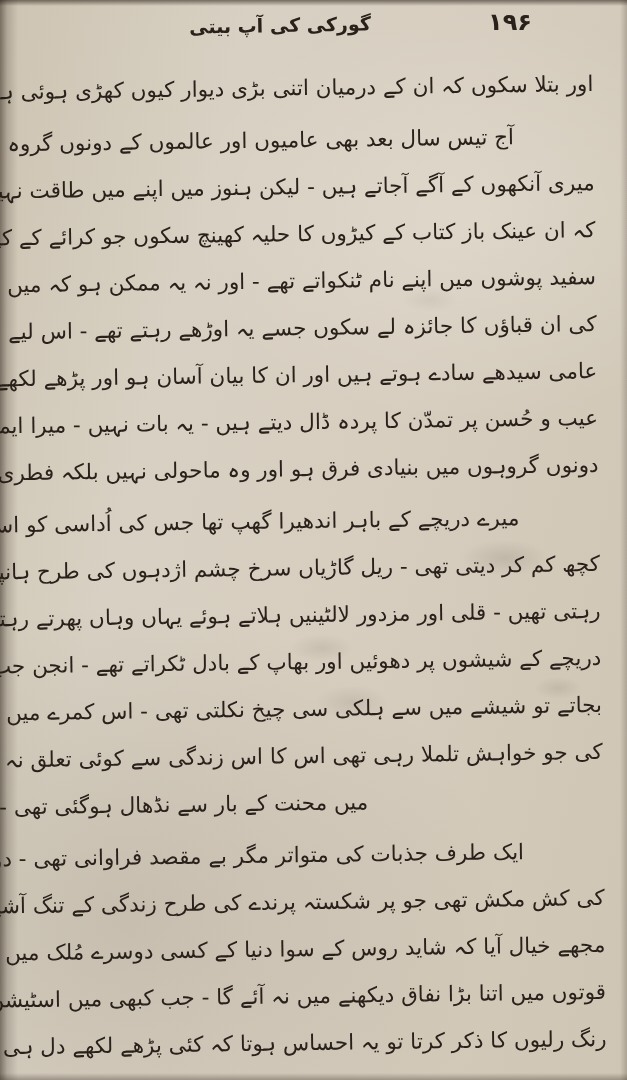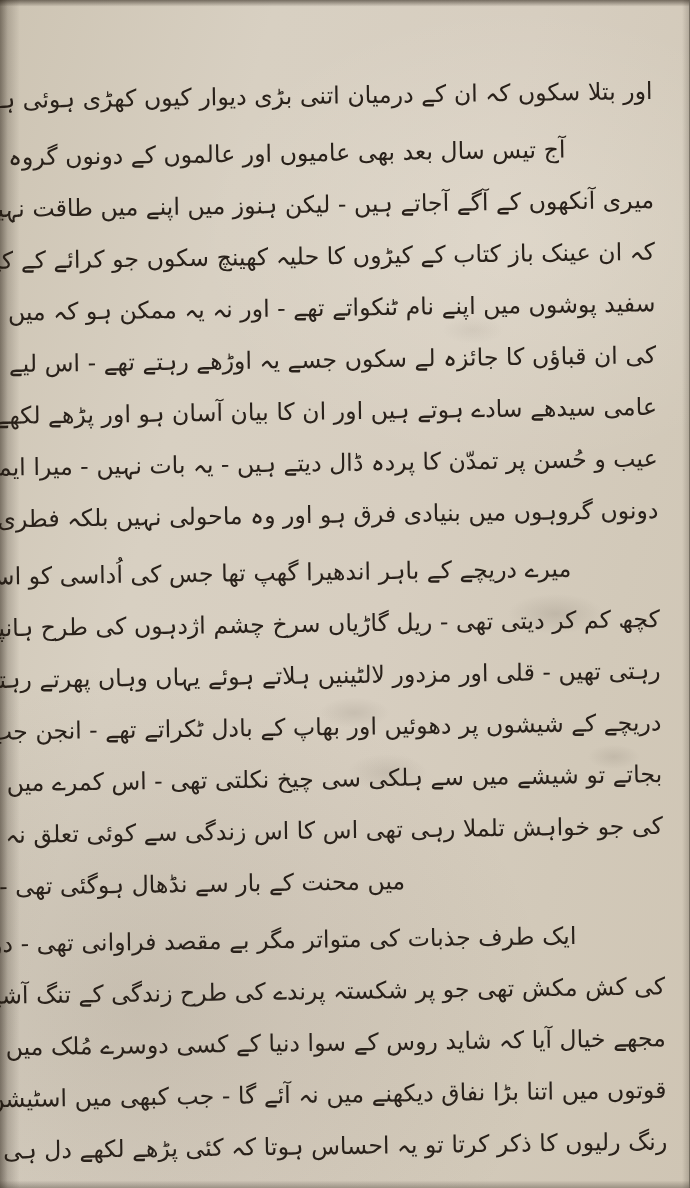--- a/index.html
+++ b/index.html
@@ -64,20 +64,24 @@
   .para.indent .line:first-child { padding-right: 80px; }
   .para.short-last .line:last-child { padding-right: 235px; }
 </style>
 </head>
 <body>
 
 <div class="scan">
 
   <div class="stains"></div>
 
+  <header class="page-header">
+    <div class="running-title">گورکی کی آپ بیتی</div>
+    <div class="page-number">۱۹۶</div>
+  </header>
 
   <main class="text-body" id="text-body">
       <p class="para">
         <span class="line">اور بتلا سکوں کہ ان کے درمیان اتنی بڑی دیوار کیوں کھڑی ہوئی ہو -</span>
       </p>
       <p class="para indent">
         <span class="line">آج تیس سال بعد بھی عامیوں اور عالموں کے دونوں گروہ صاف صاف</span>
         <span class="line">میری آنکھوں کے آگے آجاتے ہیں - لیکن ہنوز میں اپنے میں طاقت نہیں پاتا</span>
         <span class="line">کہ ان عینک باز کتاب کے کیڑوں کا حلیہ کھینچ سکوں جو کرائے کے کپڑے پہن کر</span>
         <span class="line">سفید پوشوں میں اپنے نام ٹنکواتے تھے - اور نہ یہ ممکن ہو کہ میں علم و ادب</span>

